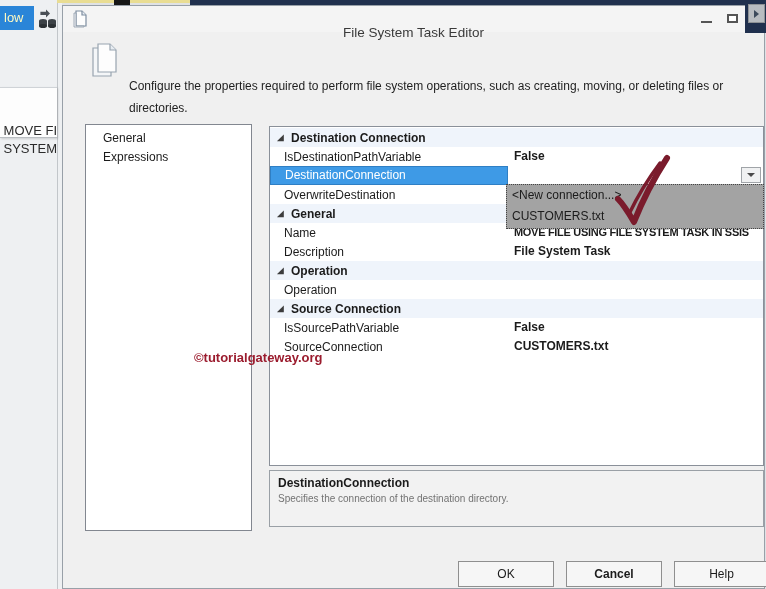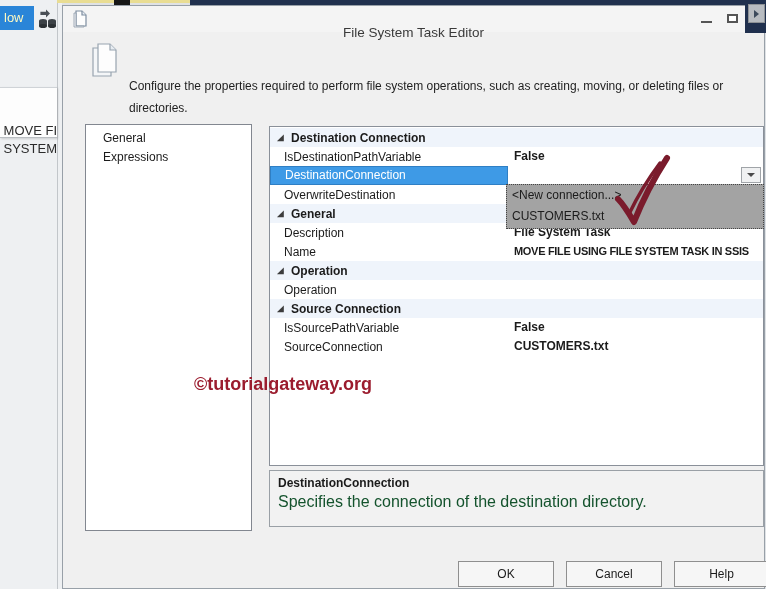--- a/index.html
+++ b/index.html
@@ -55,30 +55,30 @@
   .combo-btn { position:absolute; right:2px; top:1px; width:20px; height:16px; background:#f0f1f2; border:1px solid #a0a4a8;
                display:flex; align-items:center; justify-content:center; }
   .combo-btn i { width:0; height:0; border-top:4px solid #4a4a4a; border-left:4px solid transparent; border-right:4px solid transparent; }
 
   
   .ddlist { position:absolute; left:443px; top:178px; width:258px; height:45px; background:#a3a3a3; border:1px dotted #444; z-index:5; }
   .dd-item { height:21px; line-height:21px; font-size:12px; padding-left:5px; color:#1b1b1b; white-space:nowrap; }
 
   .check-svg { position:absolute; left:533px; top:135px; z-index:6; pointer-events:none; }
 
-  .watermark { position:absolute; left:131px; top:368px; z-index:7; font-size:18px; font-weight:bold; color:#9b1c2e; }
+  .watermark { position:absolute; left:131px; top:344px; z-index:7; font-size:13px; font-weight:bold; color:#9b1c2e; }
 
   
   .info { position:absolute; left:206px; top:464px; width:495px; height:57px; background:#f2f2f2; border:1px solid #9aa0a6; padding:5px 8px; }
   .info-title { font-size:12px; font-weight:bold; color:#1b1b1b; margin-bottom:3px; }
-  .info-text { font-size:16px; color:#14532d; }
+  .info-text { font-size:10px; color:#737373; }
 
   .btn { position:absolute; top:555px; width:96px; height:26px; background:#f6f6f6; border:1px solid #8f8f8f;
          font-size:12px; color:#1b1b1b; text-align:center; line-height:24px; }
-  .btn-ok { left:395px; } .btn-cancel { left:503px; } .btn-help { left:611px; width:95px; }
+  .btn-ok { left:395px; } .btn-cancel { left:503px;font-weight:bold; } .btn-help { left:611px; width:95px; }
 </style>
 </head>
 <body>
 
 <div class="stage">
 
   <div class="left-strip"></div>
   <div class="left-strip-line"></div>
   <div class="designer-tab">low</div>
   <div class="flow-icon">
@@ -153,26 +153,26 @@
       </div>
       <div class="row item">
         <span class="name">OverwriteDestination</span>
         <span class="val"></span>
       </div>
       <div class="row cat">
         <span class="exp">◢</span>
         <span class="cat-label">General</span>
       </div>
       <div class="row item">
+        <span class="name">Name</span>
+        <span class="val tight">MOVE FILE USING FILE SYSTEM TASK IN SSIS</span>
+      </div>
+      <div class="row item">
         <span class="name">Description</span>
         <span class="val">File System Task</span>
-      </div>
-      <div class="row item">
-        <span class="name">Name</span>
-        <span class="val tight">MOVE FILE USING FILE SYSTEM TASK IN SSIS</span>
       </div>
       <div class="row cat">
         <span class="exp">◢</span>
         <span class="cat-label">Operation</span>
       </div>
       <div class="row item">
         <span class="name">Operation</span>
       </div>
       <div class="row cat">
         <span class="exp">◢</span>

